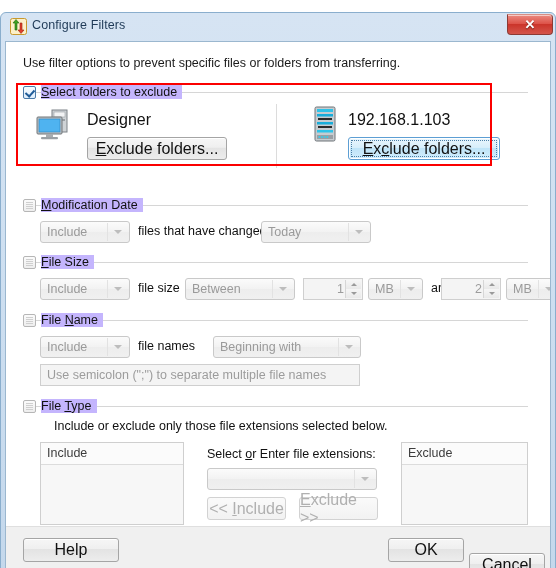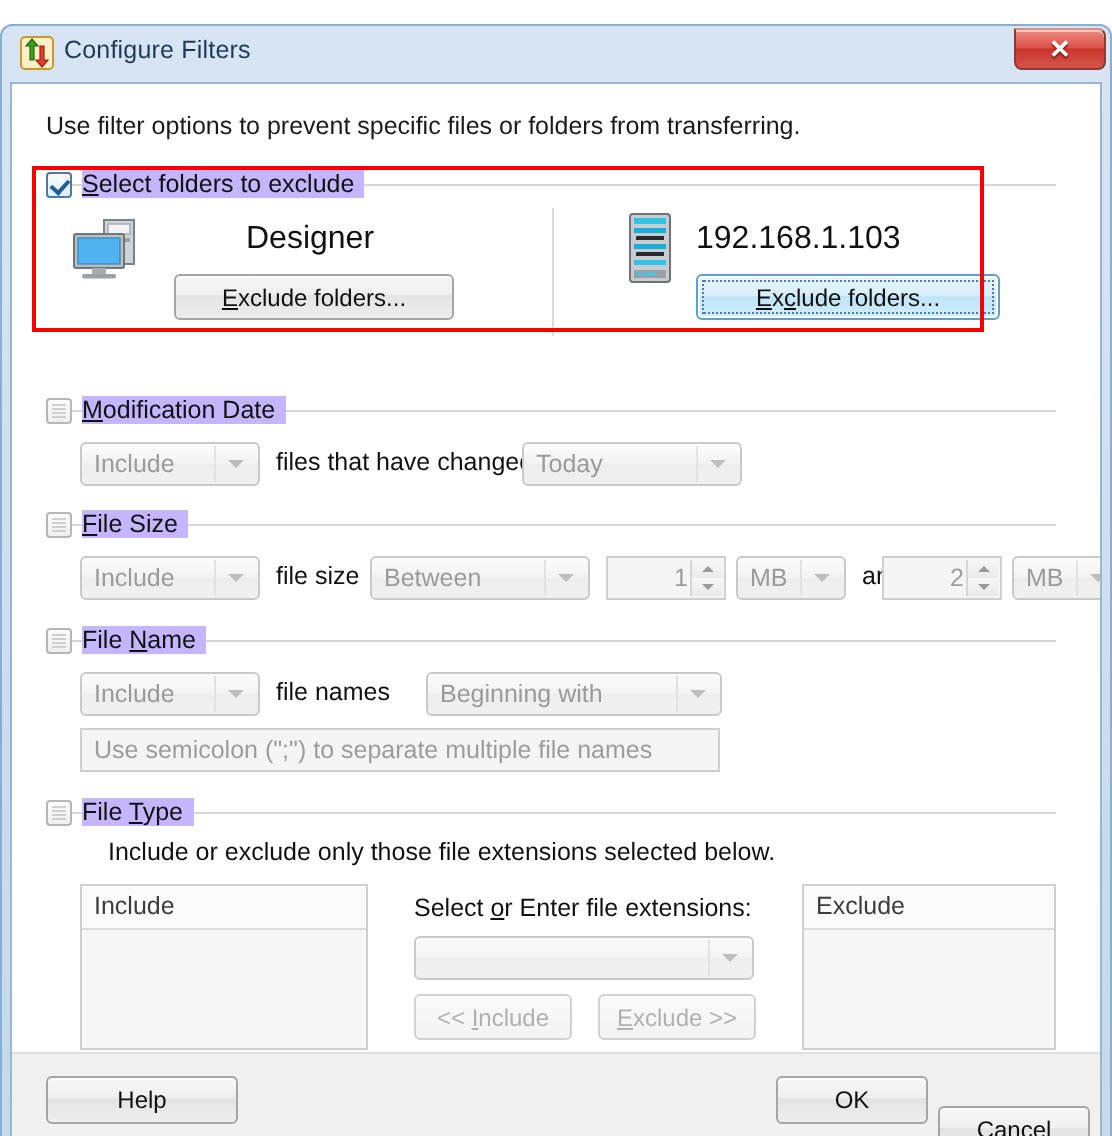--- a/index.html
+++ b/index.html
@@ -232,21 +232,21 @@
   }
   .staticlabel.dark { color: #111; }
 
   
   .btn {
     position: absolute;
     box-sizing: border-box;
     border: 1px solid #a5a5a5;
     border-radius: 3px;
     background: linear-gradient(to bottom, #f6f6f6 0%, #efefef 45%, #e3e3e3 46%, #ededed 100%);
-    font-size: 12px;
+    font-size: 16px;
     color: #111;
     display: flex; align-items: center; justify-content: center;
     cursor: pointer;
     box-shadow: inset 0 1px 0 #ffffff;
   }
   .btn.disabled {
     color: #b0b0b0;
     border-color: #d2d2d2;
     background: linear-gradient(to bottom, #fafafa, #f2f2f2);
     box-shadow: none;
@@ -336,21 +336,21 @@
             <rect x="16" y="2" width="15" height="22" fill="#cfd3d6" stroke="#7d8287"></rect>
             <rect x="18" y="4" width="11" height="5" fill="#f2f3f4" stroke="#9aa0a5" stroke-width="0.6"></rect>
             <rect x="18" y="11" width="11" height="2" fill="#9aa0a5"></rect>
             <rect x="18" y="15" width="7" height="1.6" fill="#9aa0a5"></rect>
             <rect x="1" y="9" width="25" height="17" rx="1" fill="#b9bec2" stroke="#71767a"></rect>
             <rect x="3" y="11" width="21" height="13" fill="#4fb3f0" stroke="#2a88c4" stroke-width="0.6"></rect>
             <rect x="10" y="26" width="7" height="3" fill="#a7acb0"></rect>
             <rect x="5" y="29" width="17" height="2.2" rx="1" fill="#9aa0a5"></rect>
           </svg>
         </span>
-        <span class="dev-name" style="left:64px; top:27px;margin-left:36px;">Designer</span>
+        <span class="dev-name" style="left:64px; top:27px;">Designer</span>
         <div class="btn" style="left:64px; top:53px; width:140px; height:23px;">
           <span><span class="u">E</span><span>xclude folders...</span></span>
         </div>
 
         <span class="dev-icon" style="left:287px; top:22px;">
           <svg width="30" height="38" viewBox="0 0 30 38">
             <rect x="5" y="1" width="20" height="34" rx="1.5" fill="#c7ccd0" stroke="#6f7479"></rect>
             <rect x="7" y="3" width="16" height="3" fill="#2fc3e8"></rect>
             <rect x="7" y="8" width="16" height="2.5" fill="#19adda"></rect>
             <rect x="8" y="12" width="14" height="2" fill="#2b2b2b"></rect>

